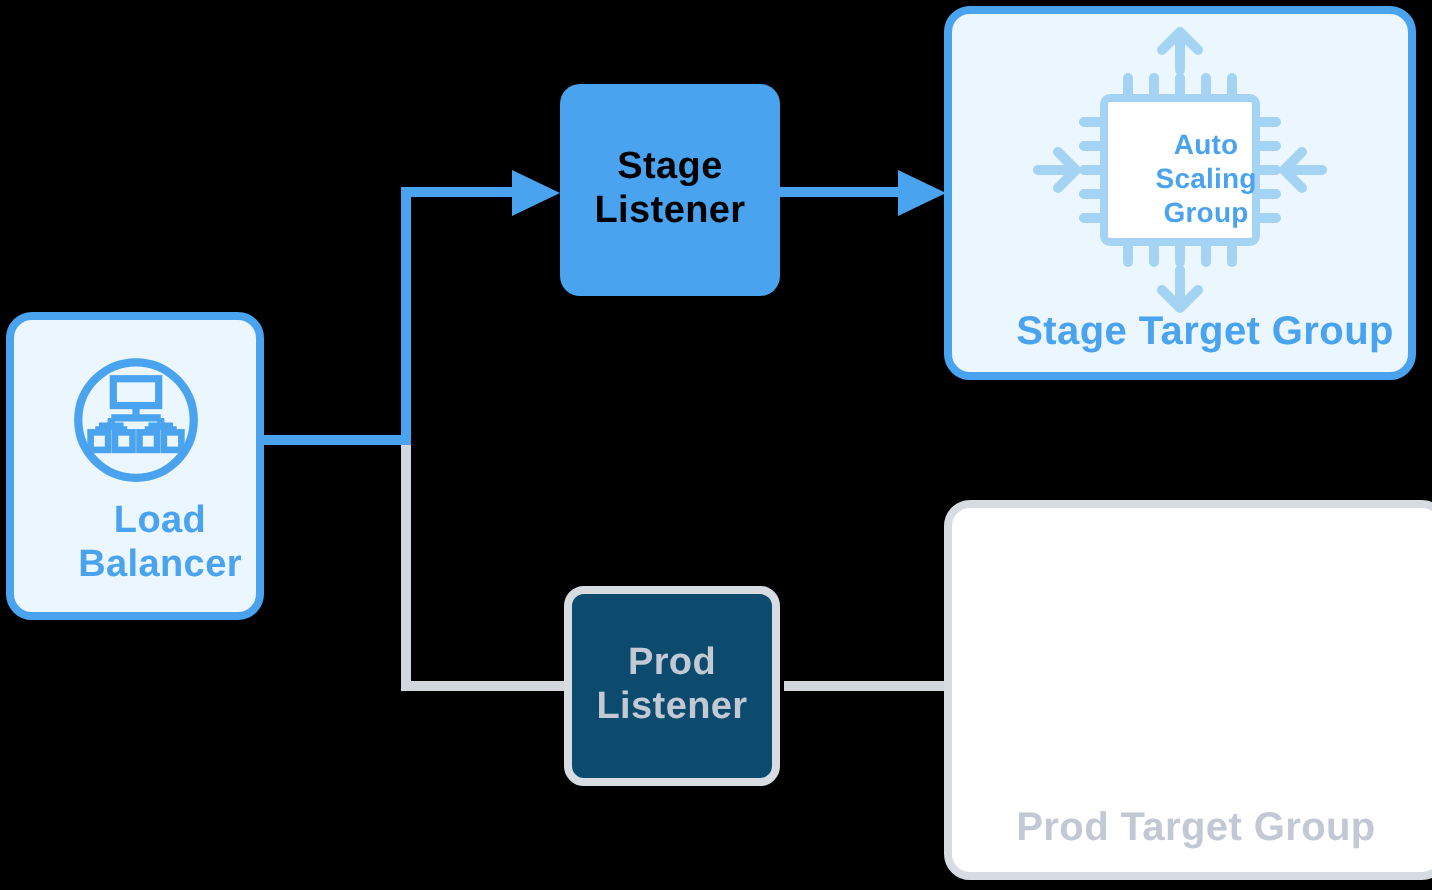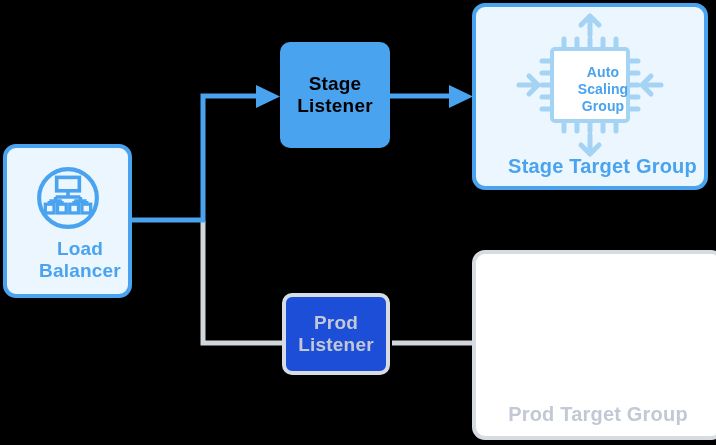--- a/index.html
+++ b/index.html
@@ -35,37 +35,37 @@
   .node-label{
     font-size:19px;font-weight:700;line-height:1.18;
     text-align:center;letter-spacing:.2px;
   }
   .blue-text{color:var(--blue);padding-left:25px;}
   .white-text{color:#000000;}
   .gray-text{color:var(--gray-text);}
 
   
   .lb{
-    left:3px;top:144px;width:129px;height:154px;
+    left:3px;top:156px;width:129px;height:154px;
     background:var(--light-blue-fill);
     border:4px solid var(--blue);border-radius:13px;
     display:flex;flex-direction:column;align-items:center;
   }
   .lb svg{margin-top:17px;}
   .lb .node-label{margin-top:7px;width:96px;}
 
   
   .stage-listener{
     left:280px;top:42px;width:110px;height:106px;
     background:var(--blue);border-radius:10px;
     display:flex;align-items:center;justify-content:center;
   }
   .prod-listener{
-    left:282px;top:293px;width:108px;height:82px;
-    background:#1d4ed8;border:4px solid var(--gray-border);border-radius:10px;
+    left:282px;top:293px;width:108px;height:100px;
+    background:#0c4a6e;border:4px solid var(--gray-border);border-radius:10px;
     display:flex;align-items:center;justify-content:center;
   }
   .stage-listener .node-label,.prod-listener .node-label{width:84px;}
 
   
   .stage-tg{
     left:472px;top:3px;width:236px;height:187px;
     background:var(--light-blue-fill);
     border:4px solid var(--blue);border-radius:13px;
   }

